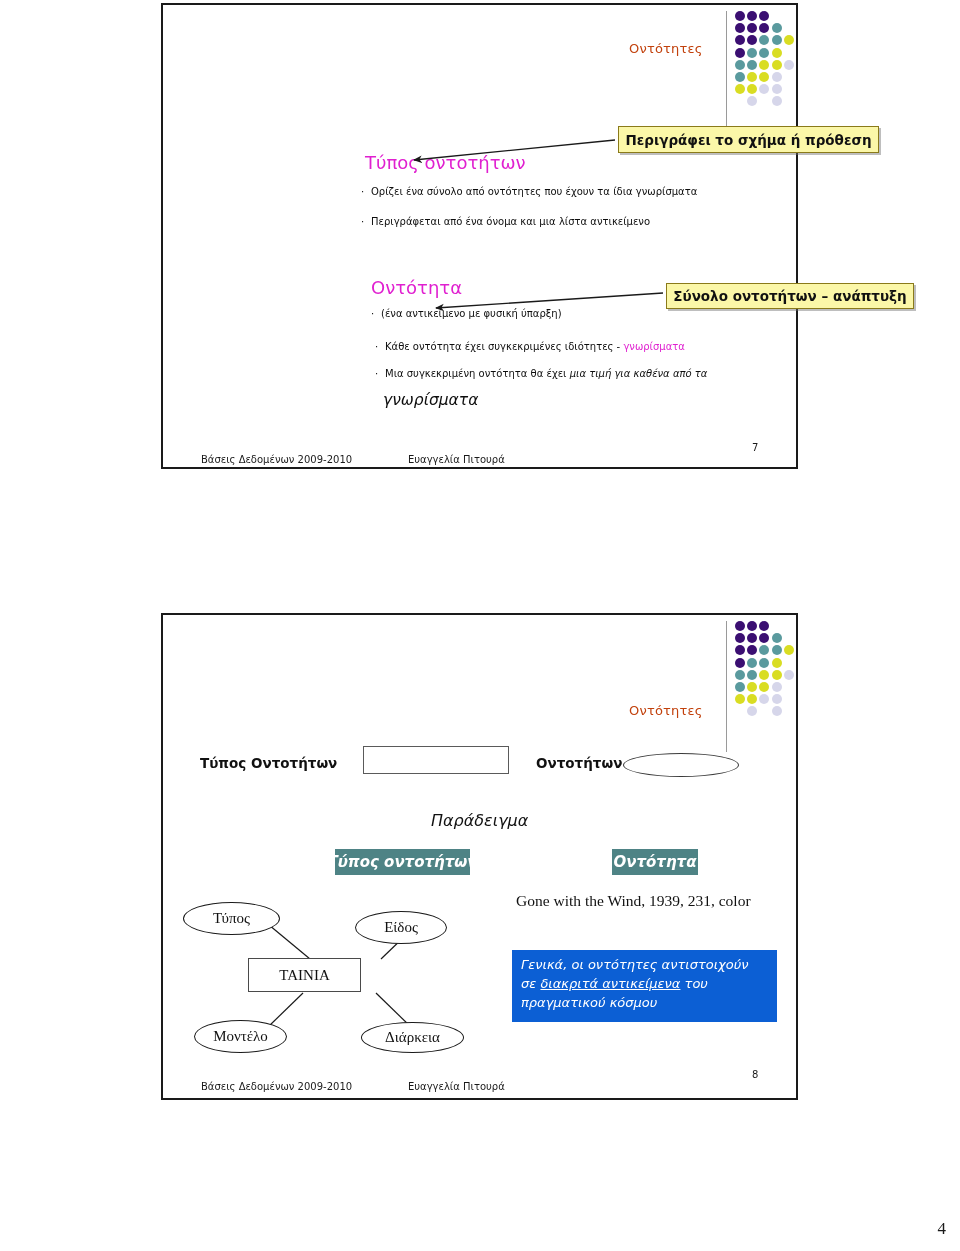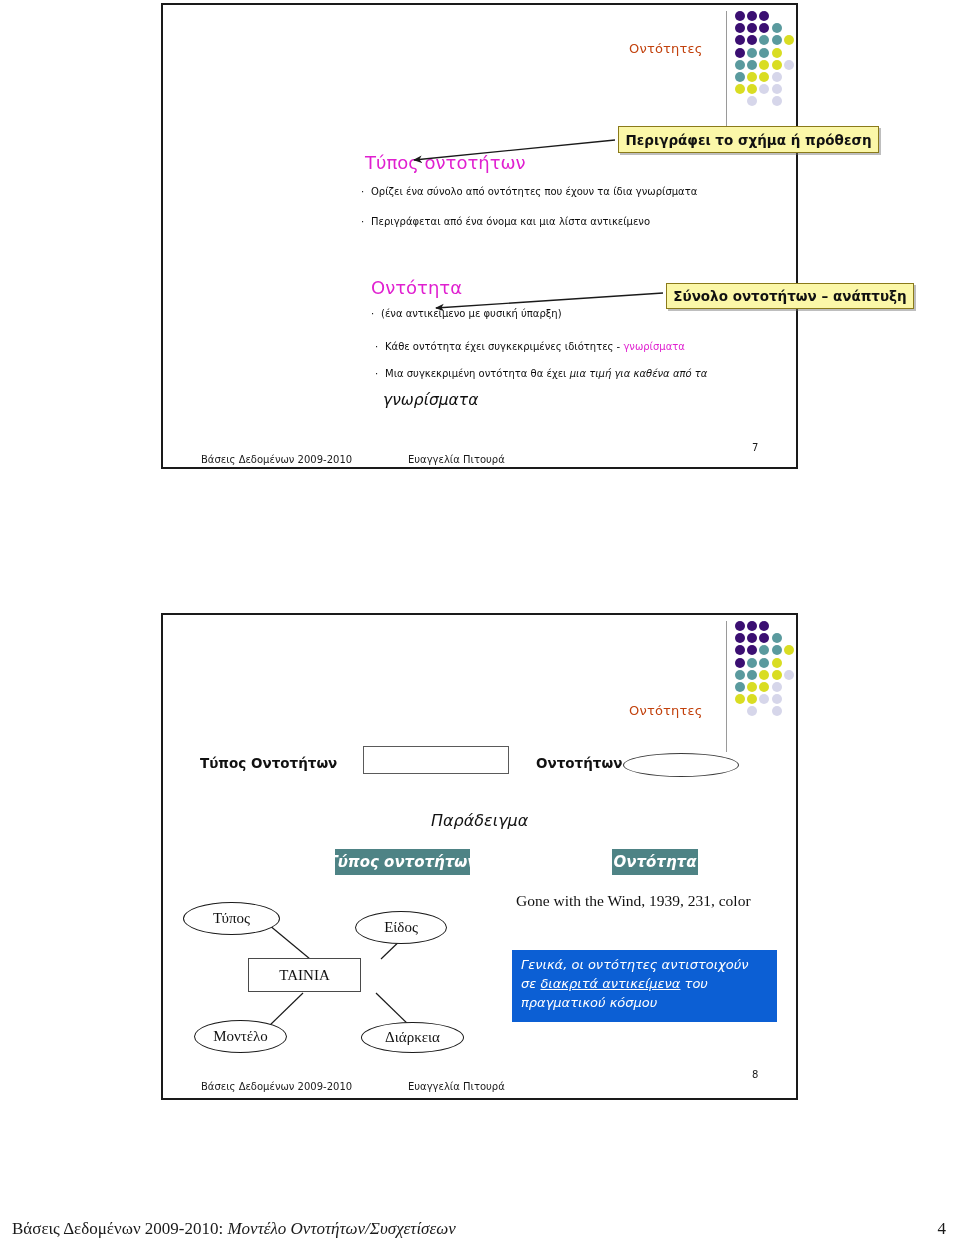--- a/index.html
+++ b/index.html
@@ -409,18 +409,15 @@
         <span>σε </span><u>διακριτά αντικείμενα</u><span> του</span>
       </div>
       <div>πραγματικού κόσμου</div>
     </div>
 
     <div class="slide-footer-left" style="left:38px; top:466px;">Βάσεις Δεδομένων 2009-2010</div>
     <div class="slide-footer-mid" style="left:245px; top:466px;">Ευαγγελία Πιτουρά</div>
     <div class="slide-pageno" style="left:589px; top:454px;">8</div>
   </div>
 
-  <div class="doc-footer">
-    <span>Βάσεις Δεδομένων 2009-2010: </span><span class="it">Μοντέλο Οντοτήτων/Συσχετίσεων</span>
-  </div>
   <div class="doc-pageno">4</div>
 
 </div>
 
 </body></html>

